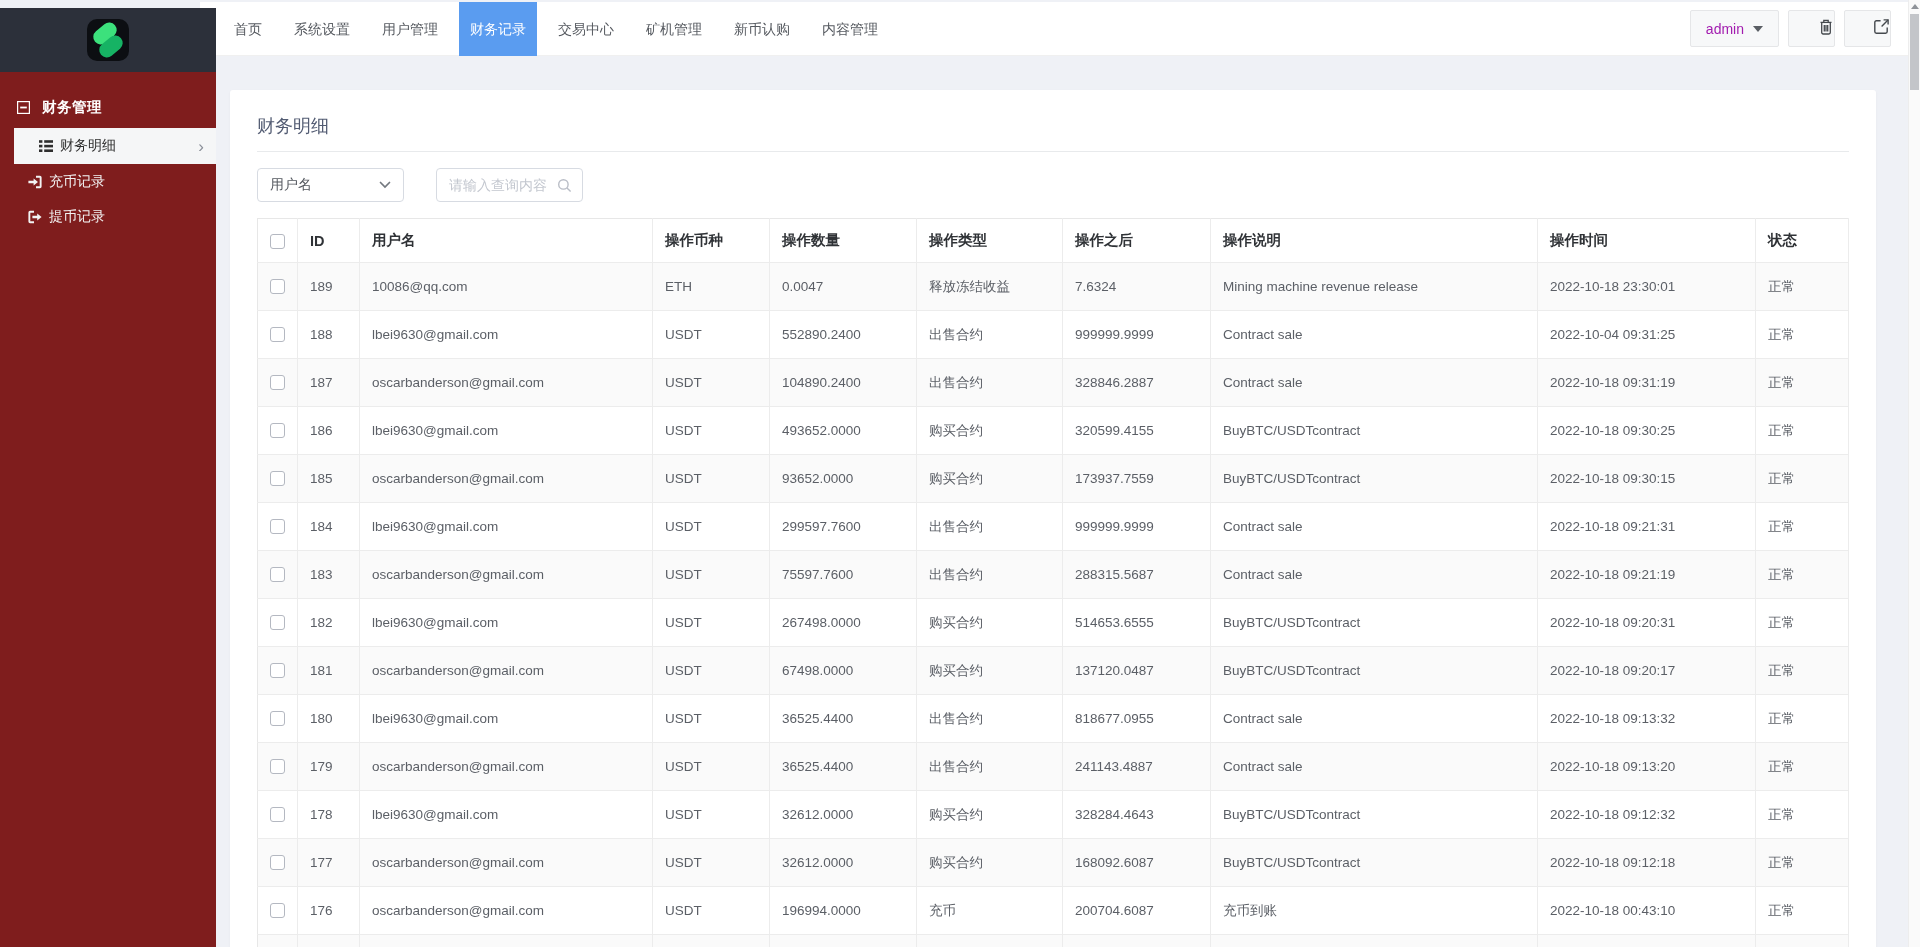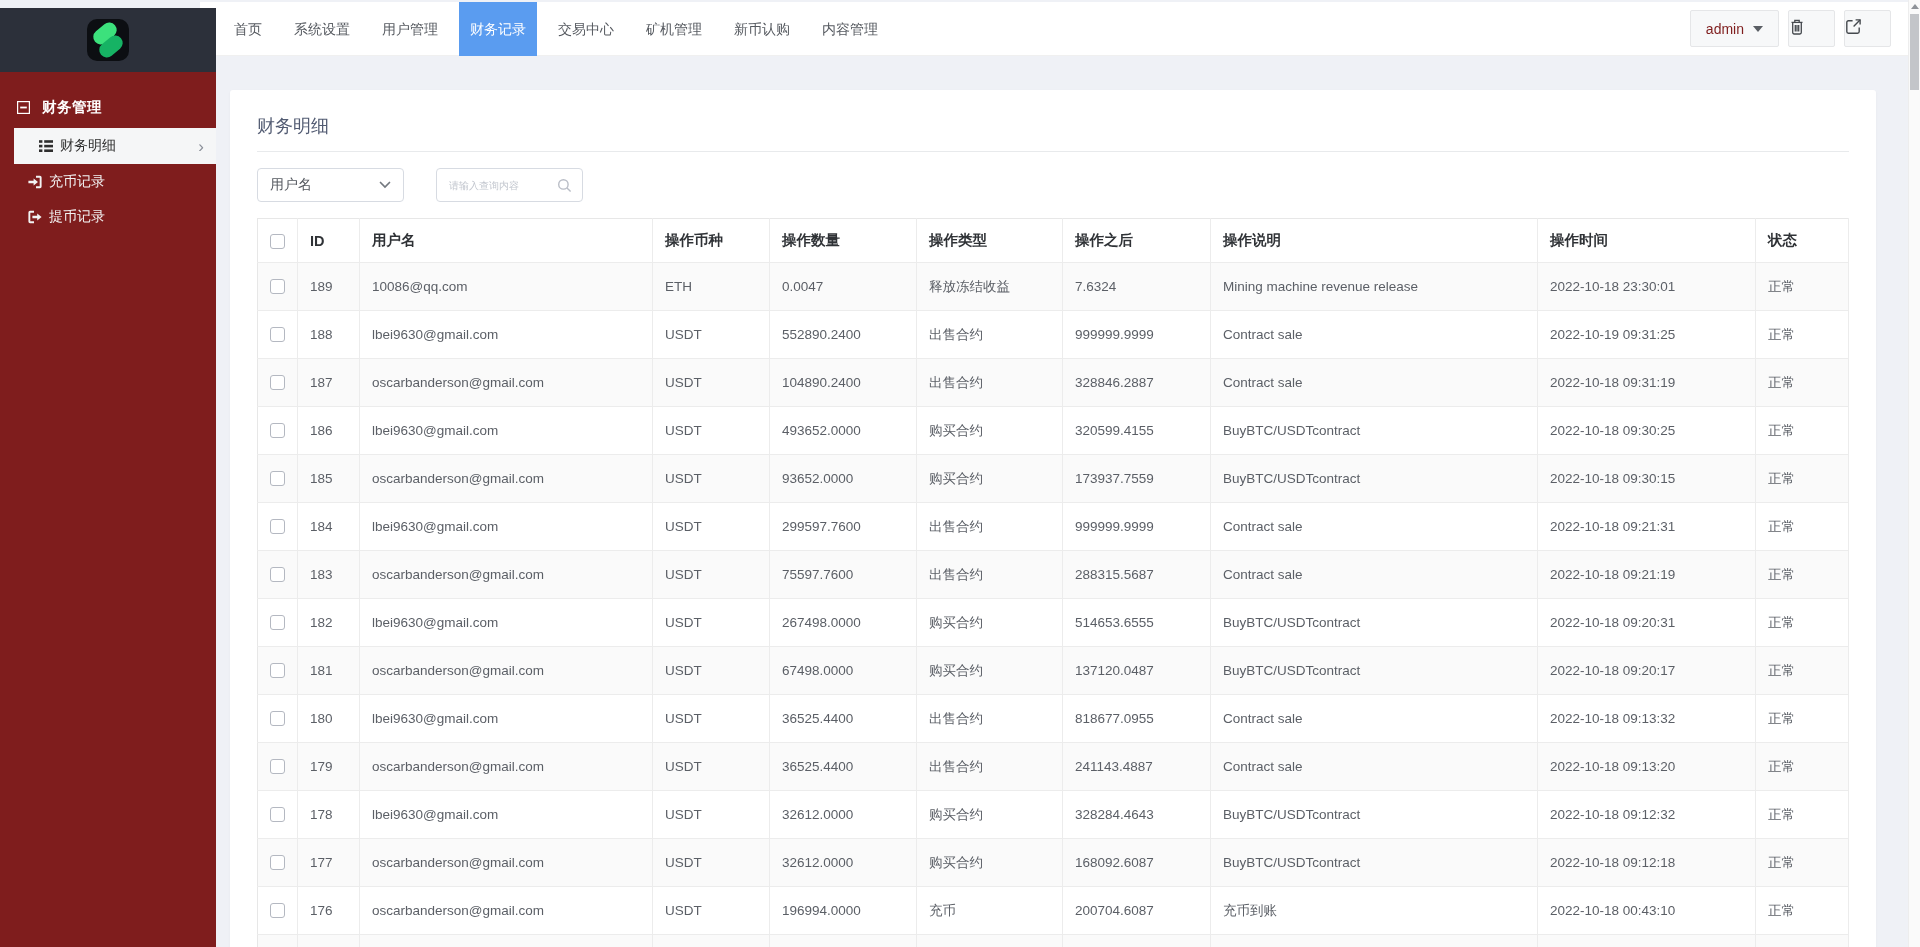--- a/index.html
+++ b/index.html
@@ -21,21 +21,21 @@
   .side-item.active{background:#f5f6f7;color:#2e2e2e;margin-left:14px;height:36px;padding-left:25px;padding-right:12px;}
   .side-item.active .chev{margin-left:auto;color:#8a8f99;font-size:17px;line-height:1;}
 
   
   .topbar{position:absolute;left:200px;top:2px;right:12px;height:54px;background:#fff;
     display:flex;align-items:center;padding-left:18px;border-bottom:1px solid #f0f0f0;z-index:4;}
   .nav-item{padding:0 11px;margin:0 5px;height:54px;line-height:54px;font-size:14px;color:#565a60;cursor:pointer;white-space:nowrap;}
   .nav-item.active{background:#5a9cf0;color:#ffffff;}
   .topbar-right{margin-left:auto;display:flex;align-items:center;gap:9px;padding-right:17px;}
   .tb-btn{height:37px;background:#f7f8f9;border:1px solid #e5e6e8;border-radius:2px;display:flex;
-    align-items:center;justify-content:space-between;cursor:pointer;color:#7f1d1d;}
+    align-items:center;justify-content:flex-end;cursor:pointer;color:#a21caf;}
   .tb-btn.user{padding:0 15px;font-size:14px;gap:9px;}
   .tb-btn.icon-btn{width:47px;}
   .caret-down{display:inline-block;width:0;height:0;border-left:5px solid transparent;
     border-right:5px solid transparent;border-top:6px solid #5a5e64;margin-top:1px;}
 
   
   .scrollbar{position:absolute;right:0;top:0;width:12px;height:100%;background:#fafafa;border-left:1px solid #ededed;z-index:6;}
   .scroll-arrow{height:13px;display:flex;align-items:center;justify-content:center;cursor:pointer;}
   .scroll-arrow .tri{width:0;height:0;border-left:4px solid transparent;border-right:4px solid transparent;border-bottom:5px solid #8f9399;}
   .scroll-thumb{position:absolute;left:1px;top:14px;width:9px;height:76px;background:#c3c5c9;cursor:pointer;}
@@ -46,21 +46,21 @@
     box-shadow:0 1px 3px rgba(0,0,0,.04);min-height:980px;}
   .page-title{font-size:18px;color:#525b72;font-weight:500;padding-top:4px;}
   .title-divider{margin-top:13px;border-bottom:1px solid #e8eaec;}
 
   .filter-row{margin-top:16px;display:flex;align-items:center;}
   .select-box{width:147px;height:34px;border:1px solid #d7dbe2;border-radius:4px;display:flex;
     align-items:center;padding:0 12px;font-size:14px;color:#54585f;cursor:pointer;background:#fff;}
   .select-box .sel-chev{margin-left:auto;display:inline-flex;}
   .search-box{width:147px;height:34px;border:1px solid #d7dbe2;border-radius:4px;display:flex;
     align-items:center;padding:0 10px 0 12px;margin-left:32px;background:#fff;}
-  .search-box input{border:none;outline:none;width:100%;font-size:10px;color:#54585f;
+  .search-box input{border:none;outline:none;width:100%;font-size:14px;color:#54585f;
     font-family:"Liberation Sans","DejaVu Sans",sans-serif;background:transparent;}
   .search-box input::placeholder{color:#c3c7cf;}
   .search-box .mag{display:inline-flex;margin-left:4px;}
 
   
   .data-table{width:100%;margin-top:16px;border-collapse:collapse;table-layout:fixed;border:1px solid #e7e7e7;}
   .data-table th,.data-table td{border-right:1px solid #ececec;border-bottom:1px solid #ececec;
     padding:0 12px;text-align:left;white-space:nowrap;overflow:hidden;}
   .data-table thead th{height:44px;font-size:14.5px;color:#2f3236;font-weight:bold;background:#fff;}
   .data-table tbody td{height:48px;font-size:13.5px;color:#5b5f66;}
@@ -240,21 +240,21 @@
           </tr>
           <tr>
             <td class="col-check"><span class="checkbox"></span></td>
             <td>188</td>
             <td>lbei9630@gmail.com</td>
             <td>USDT</td>
             <td>552890.2400</td>
             <td>出售合约</td>
             <td>999999.9999</td>
             <td>Contract sale</td>
-            <td>2022-10-19 09:31:25</td>
+            <td>2022-10-04 09:31:25</td>
             <td>正常</td>
           </tr>
           <tr class="stripe">
             <td class="col-check"><span class="checkbox"></span></td>
             <td>187</td>
             <td>oscarbanderson@gmail.com</td>
             <td>USDT</td>
             <td>104890.2400</td>
             <td>出售合约</td>
             <td>328846.2887</td>

